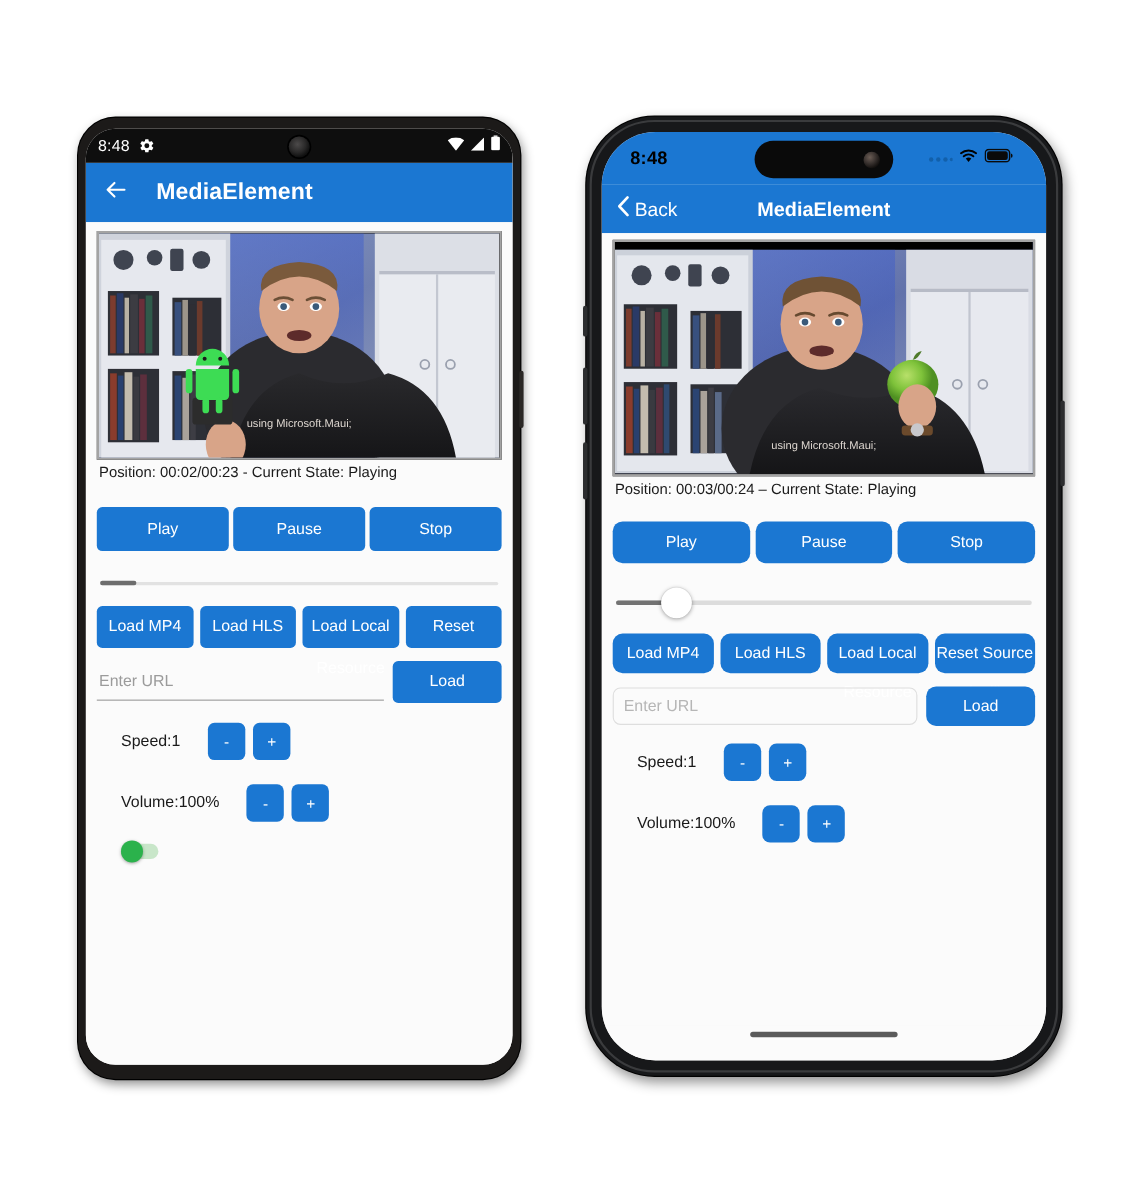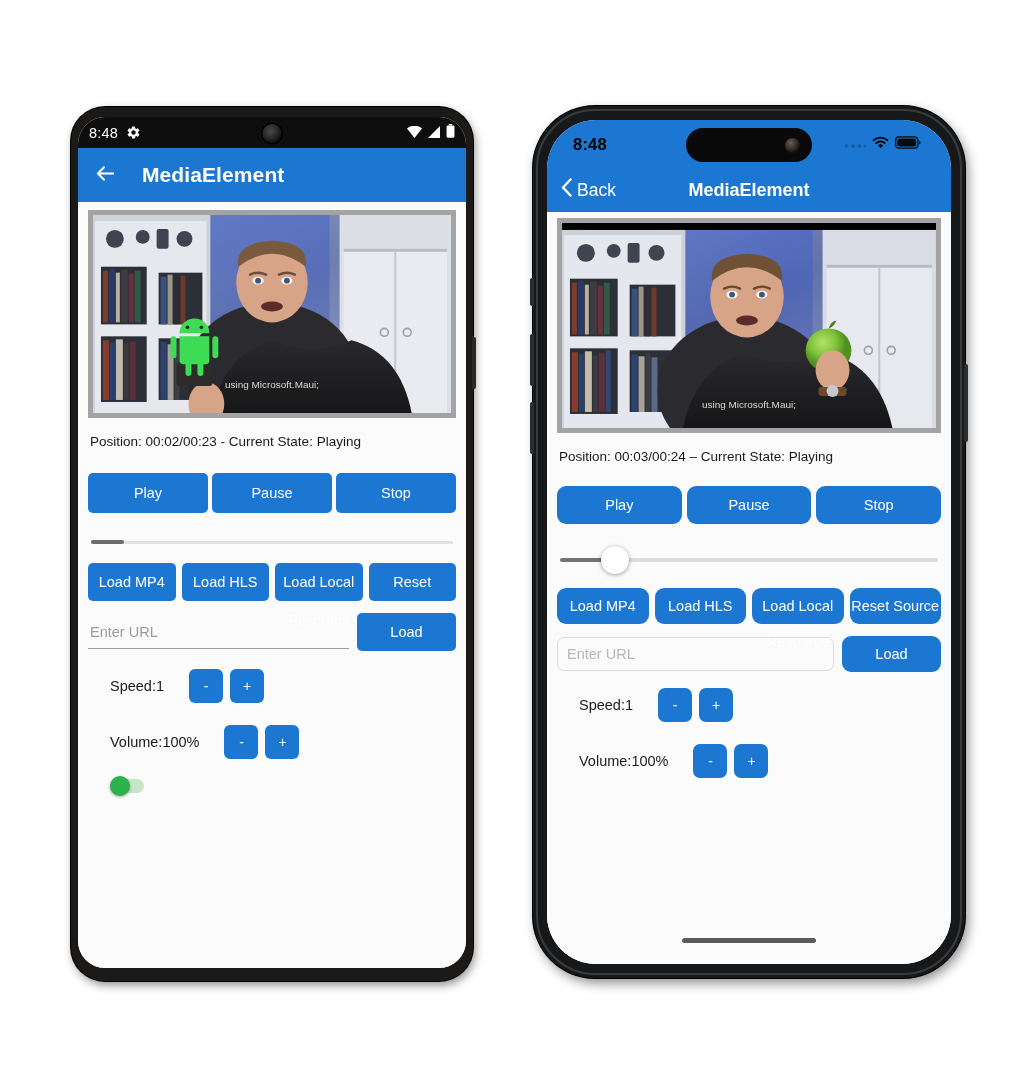--- a/index.html
+++ b/index.html
@@ -101,29 +101,29 @@
   .ios-body {
     position: relative; height: 720px; background: #fbfbfb;
     padding: 6px 10px 0 10px; overflow: hidden;
   }
   .ios-home { height: 32px; background:#fbfbfb; display:flex; align-items:flex-start; justify-content:center; }
   .ios-homepill { width: 134px; height: 5px; border-radius: 3px; background:#5b5b5b; margin-top:6px; }
 
   
   .video-frame {
     position: relative; width: 100%; background: #000; overflow: hidden;
-    border: 5px solid #a3a3a3;
+    border: 2px solid #a3a3a3;
     text-align: right;
   }
   .and-video { height: 208px; }
   .ios-video { height: 215px; }
   .video-canvas { position:absolute; inset:0; }
 
   .pos-text {
-    font-size: 13.5px; color: #1a1a1a; padding: 16px 2px 0 2px; white-space: nowrap;
+    font-size: 13.5px; color: #1a1a1a; padding: 4px 2px 0 2px; white-space: nowrap;
   }
   .ios-pos-text { font-size: 13.5px; }
 
   .btn-row { display: flex; gap: 4px; }
   .btn {
     background: #1b77d2; color:#fff; border:none; text-align:center;
     font-family: "Liberation Sans", sans-serif;
   }
   .and-btn-row { margin-top: 24px; }
   .and-btn-row .btn { flex:1; height: 40px; border-radius: 5px; font-size: 14.5px; line-height:40px; }

